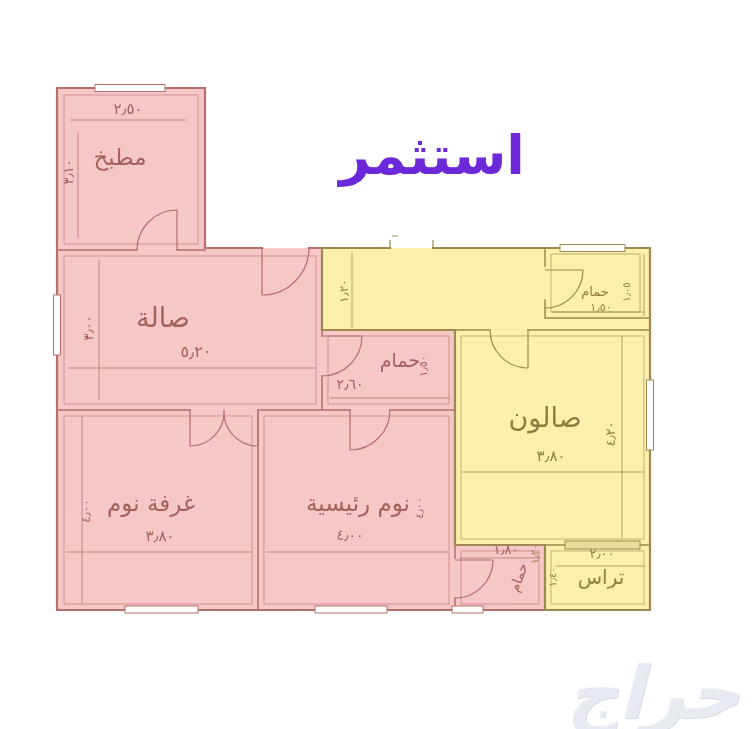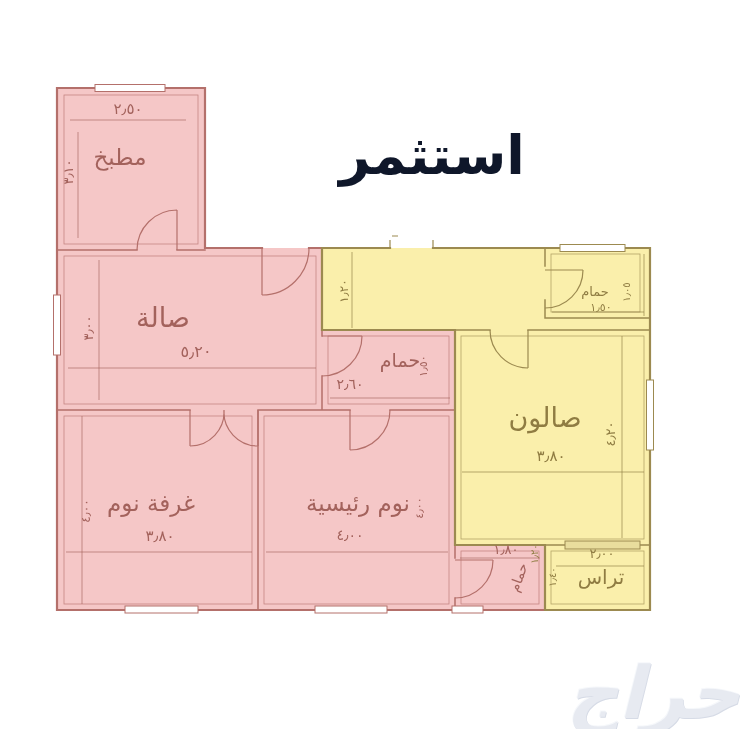--- a/index.html
+++ b/index.html
@@ -4,21 +4,21 @@
 <style>
   html,body{margin:0;padding:0;background:#ffffff;}
   .stage{
     position:relative;width:752px;height:729px;background:#ffffff;overflow:hidden;
     font-family:"DejaVu Sans", sans-serif;
   }
   .plan-svg{position:absolute;left:0;top:0;}
   .title{
     position:absolute;left:322px;top:110px;width:220px;height:90px;
     display:flex;align-items:center;justify-content:center;
-    font-size:54px;font-weight:bold;color:#0f172a;direction:rtl;
+    font-size:54px;font-weight:bold;color:#6d28d9;direction:rtl;
   }
   .watermark{
     position:absolute;right:6px;bottom:-6px;
     font-size:72px;font-weight:bold;direction:rtl;
     color:#e7eaf1;transform:skewX(-14deg);letter-spacing:2px;
     text-shadow:1px 1px 0 #d6dbe6, -1px -1px 0 #f6f8fb;
     user-select:none;
   }
   svg text{font-family:"DejaVu Sans", sans-serif;direction:rtl;}
 </style>

